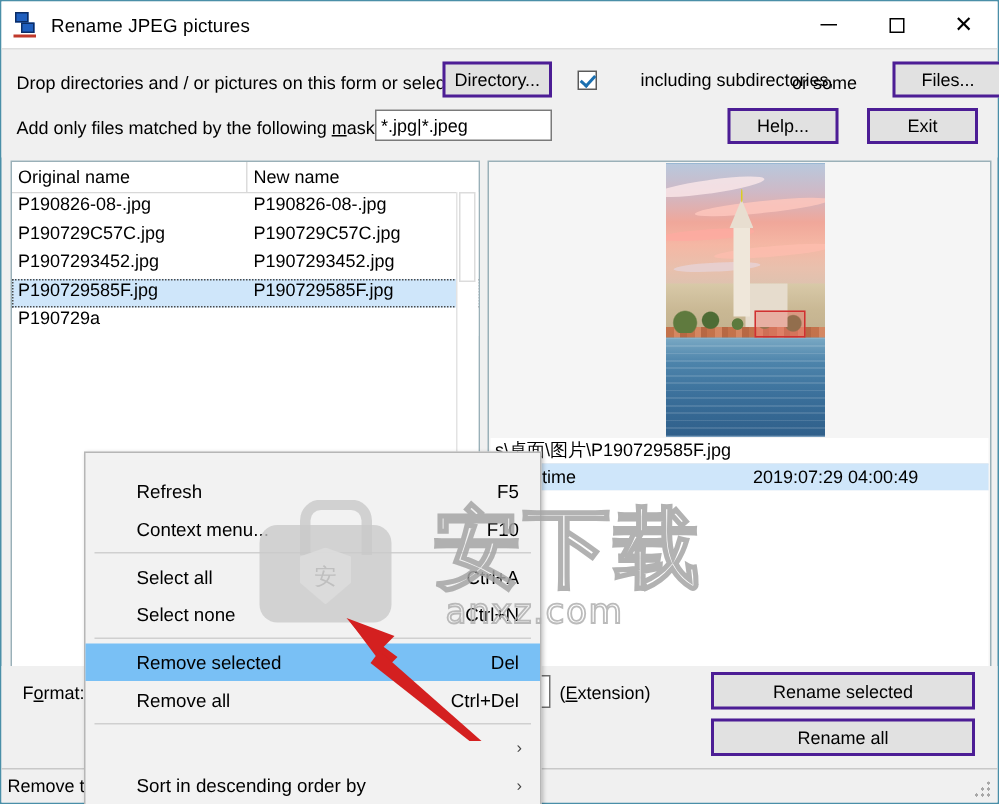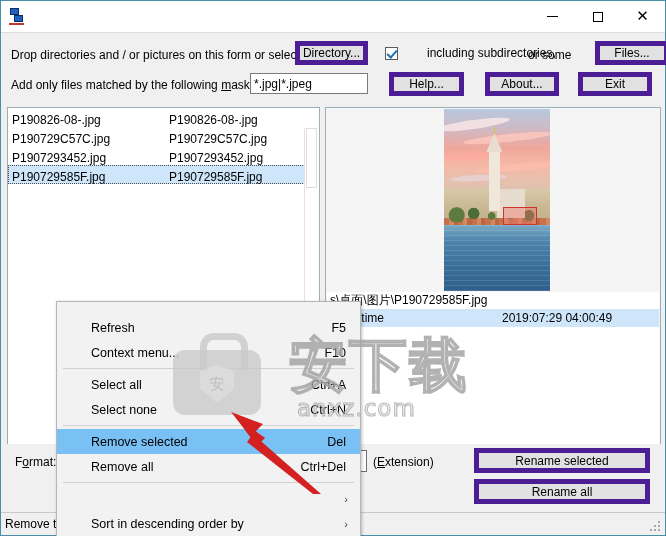--- a/index.html
+++ b/index.html
@@ -45,21 +45,21 @@
   .glyph-max{width:10px;height:10px;border:1px solid #000;display:block;box-sizing:border-box;}
   .glyph-close{font-size:15px;font-family:"DejaVu Sans",sans-serif;line-height:1;}
 
   
   .topbar{
     flex:0 0 auto;height:72px;position:relative;background:#f0f0f0;
     border-top:1px solid #ddd;
   }
   .lbl{position:absolute;font-size:12px;white-space:nowrap;}
   .btn{
-    position:absolute;background:#e1e1e1;border:5px solid #4c1d95;
+    position:absolute;background:#e1e1e1;border:2px solid #4c1d95;
     font-family:"Liberation Sans",sans-serif;font-size:12px;
     display:flex;align-items:center;justify-content:center;
     box-sizing:border-box;color:#000;cursor:default;
   }
   .txtinput{
     position:absolute;background:#fff;border:1px solid #7a7a7a;
     box-sizing:border-box;font-size:12px;
     display:flex;align-items:center;padding-left:3px;
   }
   .chk-wrap{position:absolute;display:flex;align-items:center;}
@@ -85,21 +85,21 @@
   .list-header{
     height:20px;display:flex;border-bottom:1px solid #d8d8d8;background:#fff;
   }
   .col-h{
     font-size:12px;padding-left:4px;display:flex;align-items:center;
     border-right:1px solid #dcdcdc;box-sizing:border-box;height:20px;
   }
   .col-h.c1{width:157px;}
   .col-h.c2{width:154px;border-right:none;}
   .list-body{position:relative;background:#fff;}
-  .row{height:19px;display:flex;align-items:flex-end;font-size:12px;}
+  .row{height:19px;display:flex;align-items:flex-start;font-size:12px;}
   .row .c1{width:157px;padding-left:4px;box-sizing:border-box;white-space:nowrap;overflow:hidden;}
   .row .c2{width:154px;padding-left:4px;box-sizing:border-box;white-space:nowrap;overflow:hidden;}
   .row.selected{background:#cfe6fa;outline:1px dotted #4a4a4a;outline-offset:-1px;}
   .vscroll{
     position:absolute;right:0;top:20px;width:14px;bottom:0;background:#fff;
     border-left:1px solid #e3e3e3;
   }
   .vscroll .thumb{position:absolute;left:1px;top:0;width:11px;height:60px;background:#fff;border:1px solid #dcdcdc;box-sizing:border-box;}
 
   
@@ -223,20 +223,21 @@
 <body>
 
 <div class="window">
 
   <div class="titlebar">
     <div class="app-icon">
       <span class="mon m1"></span>
         <span class="mon m2"></span>
         <span class="bar"></span>
     </div>
+    <div class="title-text">Rename JPEG pictures</div>
     <div class="win-controls">
       <div class="win-btn">
           <span class="glyph-min"></span>
         </div>
       <div class="win-btn">
           <span class="glyph-max"></span>
         </div>
       <div class="win-btn close">
           <span class="glyph-close">✕</span>
         </div>
@@ -256,44 +257,51 @@
     <div class="lbl" style="left:527px;top:15px;">or some</div>
 
     <div class="btn" style="left:594px;top:8px;width:74px;height:24px;">Files...</div>
 
     <div class="lbl" style="left:10px;top:45px;">
       <span>Add only files matched by the following </span><u>m</u><span>ask(s) :</span>
     </div>
 
     <div class="txtinput" style="left:249px;top:40px;width:118px;height:21px;">*.jpg|*.jpeg</div>
 
-    <div class="btn" style="left:388px;top:39px;width:75px;height:24px;">Help...</div>
-    <div class="btn" style="left:484px;top:39px;width:74px;height:24px;">About...</div>
+    <div class="btn" style="left:484px;top:39px;width:74px;height:24px;">Help...</div>
     <div class="btn" style="left:577px;top:39px;width:74px;height:24px;">Exit</div>
   </div>
 
   <div class="middle">
 
     <div class="panel list-panel">
+      <div class="list-header">
+        <div class="col-h c1">Original name</div>
+        <div class="col-h c2">New name</div>
+      </div>
       <div class="list-body">
         <div class="row">
           <div class="c1">P190826-08-.jpg</div>
           <div class="c2">P190826-08-.jpg</div>
         </div>
         <div class="row">
           <div class="c1">P190729C57C.jpg</div>
           <div class="c2">P190729C57C.jpg</div>
         </div>
         <div class="row">
           <div class="c1">P1907293452.jpg</div>
           <div class="c2">P1907293452.jpg</div>
         </div>
         <div class="row selected">
           <div class="c1">P190729585F.jpg</div>
           <div class="c2">P190729585F.jpg</div>
+        </div>
+        <div class="row">
+          <div class="c1">P190729a</div>
+          <div class="c2"></div>
         </div>
       </div>
       <div class="vscroll">
         <div class="thumb"></div>
       </div>
     </div>
 
     <div class="panel right-panel">
       <div class="preview-area">
         <div class="photo">

